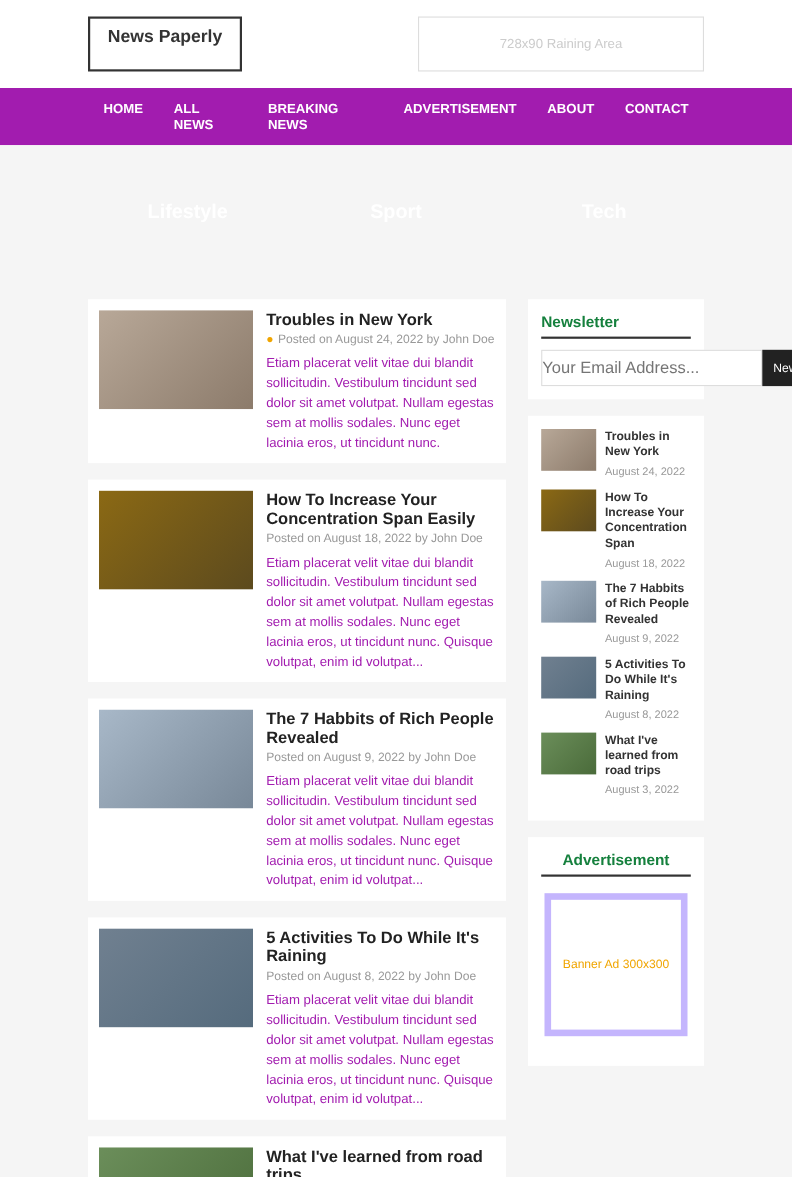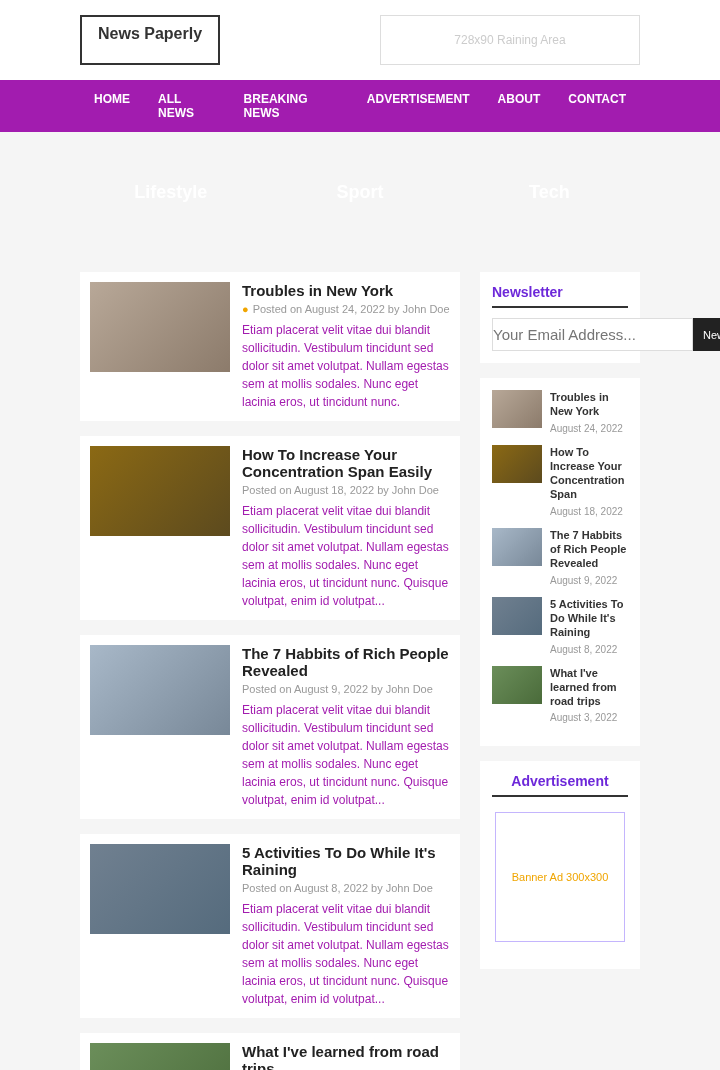--- a/index.html
+++ b/index.html
@@ -37,36 +37,36 @@
     .article-content { flex: 1; }
     .article-content h3 { font-size: 15px; font-weight: bold; margin-bottom: 4px; color: #222; }
     .article-content h3 a { text-decoration: none; color: #222; }
     .article-meta { font-size: 11px; color: #999; margin-bottom: 6px; }
     .article-meta .dot { color: #f0a500; margin-right: 4px; }
     .article-meta a { color: #999; text-decoration: none; margin-top: 48px; }
     .article-excerpt { font-size: 12px; color: #a21caf; line-height: 1.5; }
     
     
     .sidebar-section { background: #fff; padding: 12px; margin-bottom: 15px; }
-    .sidebar-title { font-size: 14px; font-weight: bold; color: #6d28d9; margin-bottom: 10px; border-bottom: 2px solid #333; padding-bottom: 6px; }
+    .sidebar-title { font-size: 14px; font-weight: bold; color: #15803d; margin-bottom: 10px; border-bottom: 2px solid #333; padding-bottom: 6px; }
     .newsletter-input-group { display: flex; gap: 0; margin-bottom: 0; }
     .newsletter-input { flex: 1; padding: 7px 0; border: 1px solid #ddd; font-size: 15px; outline: none; }
     .newsletter-btn { background: #222; color: #fff; border: none; padding: 7px 10px; font-size: 11px; cursor: pointer; white-space: nowrap; }
     .popular-item { display: flex; gap: 8px; margin-bottom: 10px; align-items: flex-start; }
     .popular-thumb { width: 50px; height: 38px; flex-shrink: 0; }
     .pop-thumb-1 { background: linear-gradient(135deg, #b8a898, #8c7b6b); }
     .pop-thumb-2 { background: linear-gradient(135deg, #8b6914, #5c4a1e); }
     .pop-thumb-3 { background: linear-gradient(135deg, #a8b8c8, #788898); }
     .pop-thumb-4 { background: linear-gradient(135deg, #708090, #556b7d); }
     .pop-thumb-5 { background: linear-gradient(135deg, #6b8e5a, #4a6b3a); }
     .popular-info h4 { font-size: 11px; color: #333; font-weight: bold; line-height: 1.3; }
     .popular-info span { font-size: 10px; color: #999; }
     
     .ad-sidebar { background: #fff; padding: 12px; margin-bottom: 15px; text-align: center; }
-    .ad-box { border: 1px solid #c4b5fd; width: 130px; height: 130px; display: flex; align-items: center; justify-content: center; margin: 15px auto; color: #f0a500; font-size: 11px; }
+    .ad-box { border: 6px solid #c4b5fd; width: 130px; height: 130px; display: flex; align-items: center; justify-content: center; margin: 15px auto; color: #f0a500; font-size: 11px; }
   </style>
 </head>
 <body>
 
 <div class="header">
   <div class="logo">News Paperly</div>
   <div class="banner-728">728x90 Raining Area</div>
 </div>
 
 <nav>

